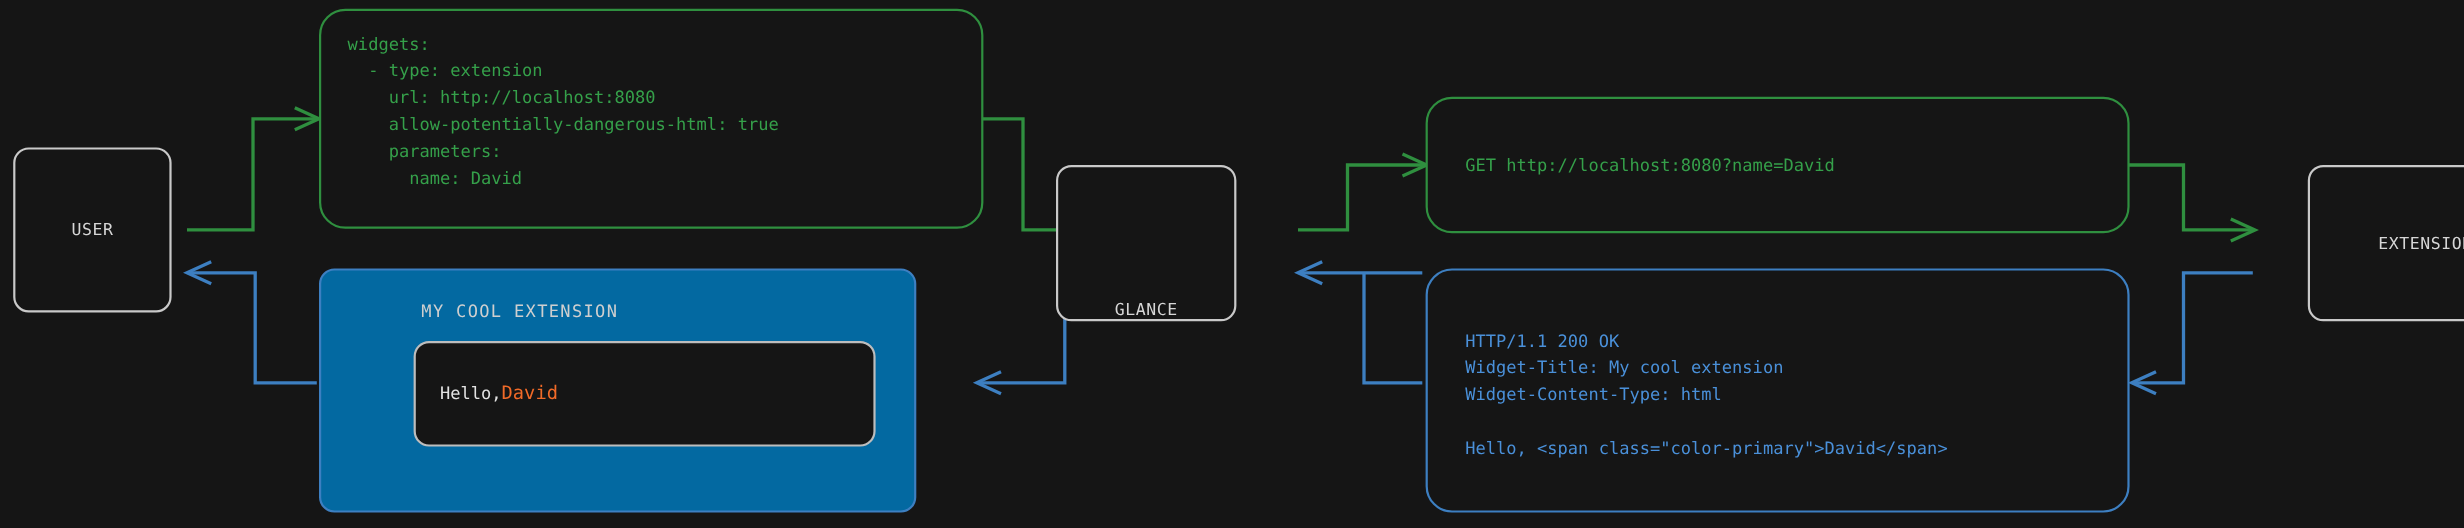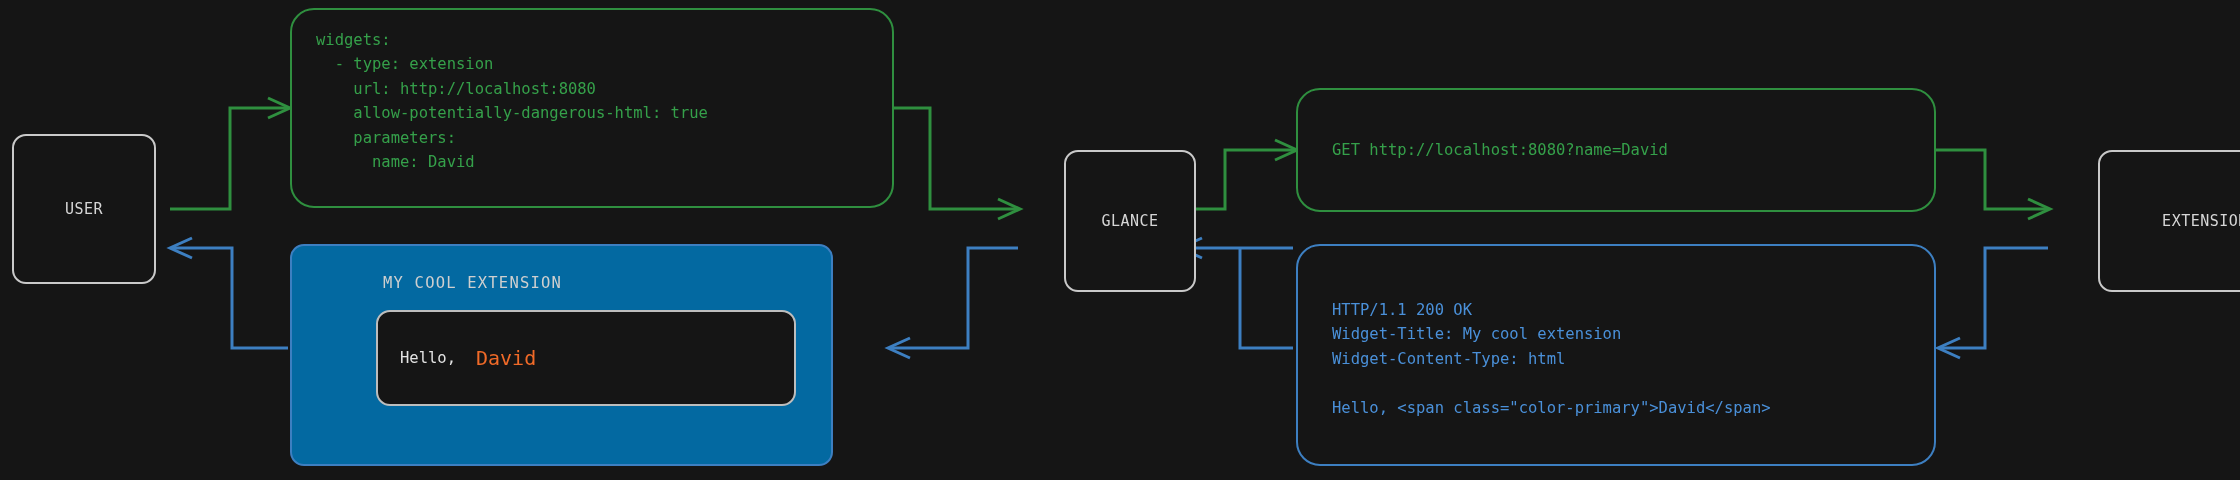--- a/index.html
+++ b/index.html
@@ -88,31 +88,30 @@
     margin: 18px 0 0 48px;
     width: 420px;
     height: 96px;
     box-sizing: border-box;
     border: 2px solid #bdbdbd;
     border-radius: 14px;
     background: #151515;
     display: flex;
     align-items: center;
     padding-left: 22px;
-    gap: 20px;
   }
   #widget-body .greet {
     color: #e2e2e2;
     font-family: "DejaVu Sans Mono", monospace;
     font-size: 15.5px;
   }
   #widget-body .name {
     color: #f06a28;
     font-family: "DejaVu Sans Mono", monospace;
-    font-size: 20px;
+    font-size: 17px;
   }
 </style>
 </head>
 <body>
 
 <div id="stage">
 
   <svg id="wires" viewBox="0 0 2240 480" width="2240" height="480">
 
     <g fill="none" stroke="#2f8f3f" stroke-width="3">
@@ -144,21 +143,21 @@
       <polyline points="910,338 888,348 910,358" stroke-width="3"></polyline>
       <path d="M 288 348 L 232 348 L 232 248 L 172 248"></path>
       <polyline points="192,238 170,248 192,258" stroke-width="3"></polyline>
     </g>
   </svg>
 
   <div class="node" style="left:12px; top:134px; width:144px; height:150px;">
     <span>USER</span>
   </div>
 
-  <div class="node" style="left:1064px; top:150px; width:132px; height:142px;">
+  <div class="node" style="left:960px; top:150px; width:164px; height:142px;align-items:flex-end;">
     <span>GLANCE</span>
   </div>
 
   <div class="node" style="left:2050px; top:150px; width:214px; height:142px;margin-left:48px;">
     <span>EXTENSION</span>
   </div>
 
   <div class="msgbox green" style="left:290px; top:8px; width:604px; height:200px;">
     <pre class="code green">widgets:
   - type: extension

